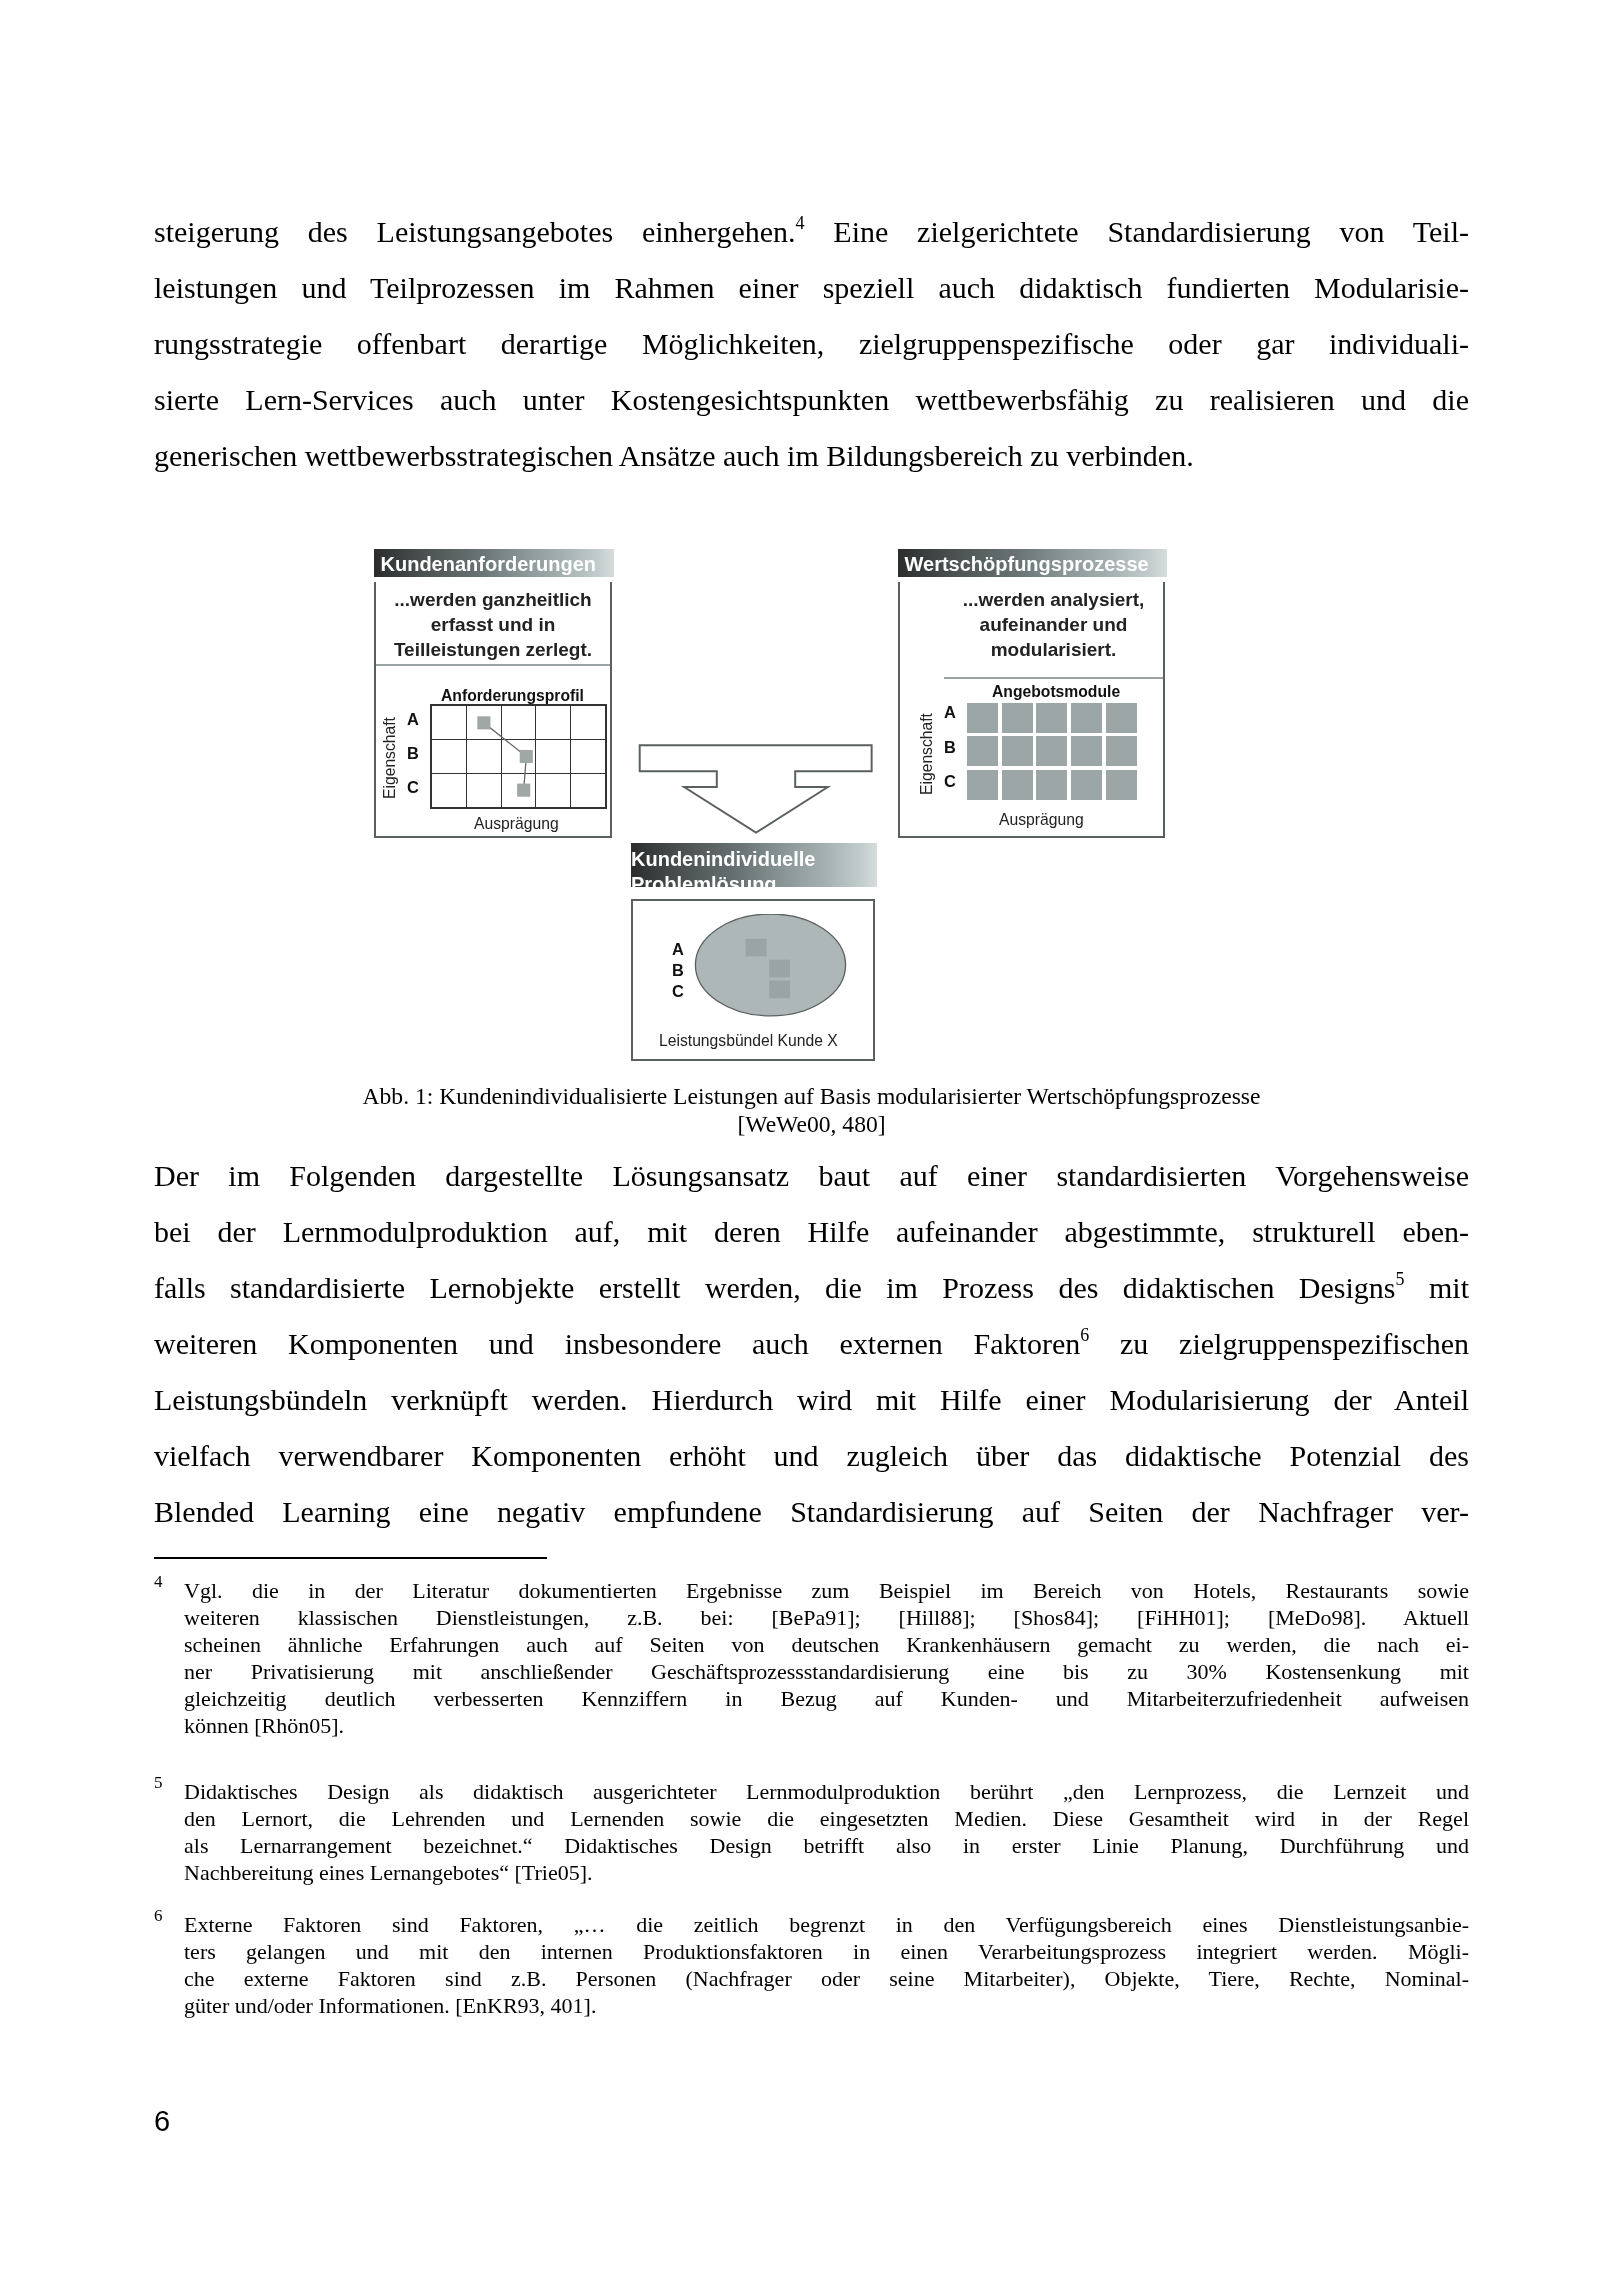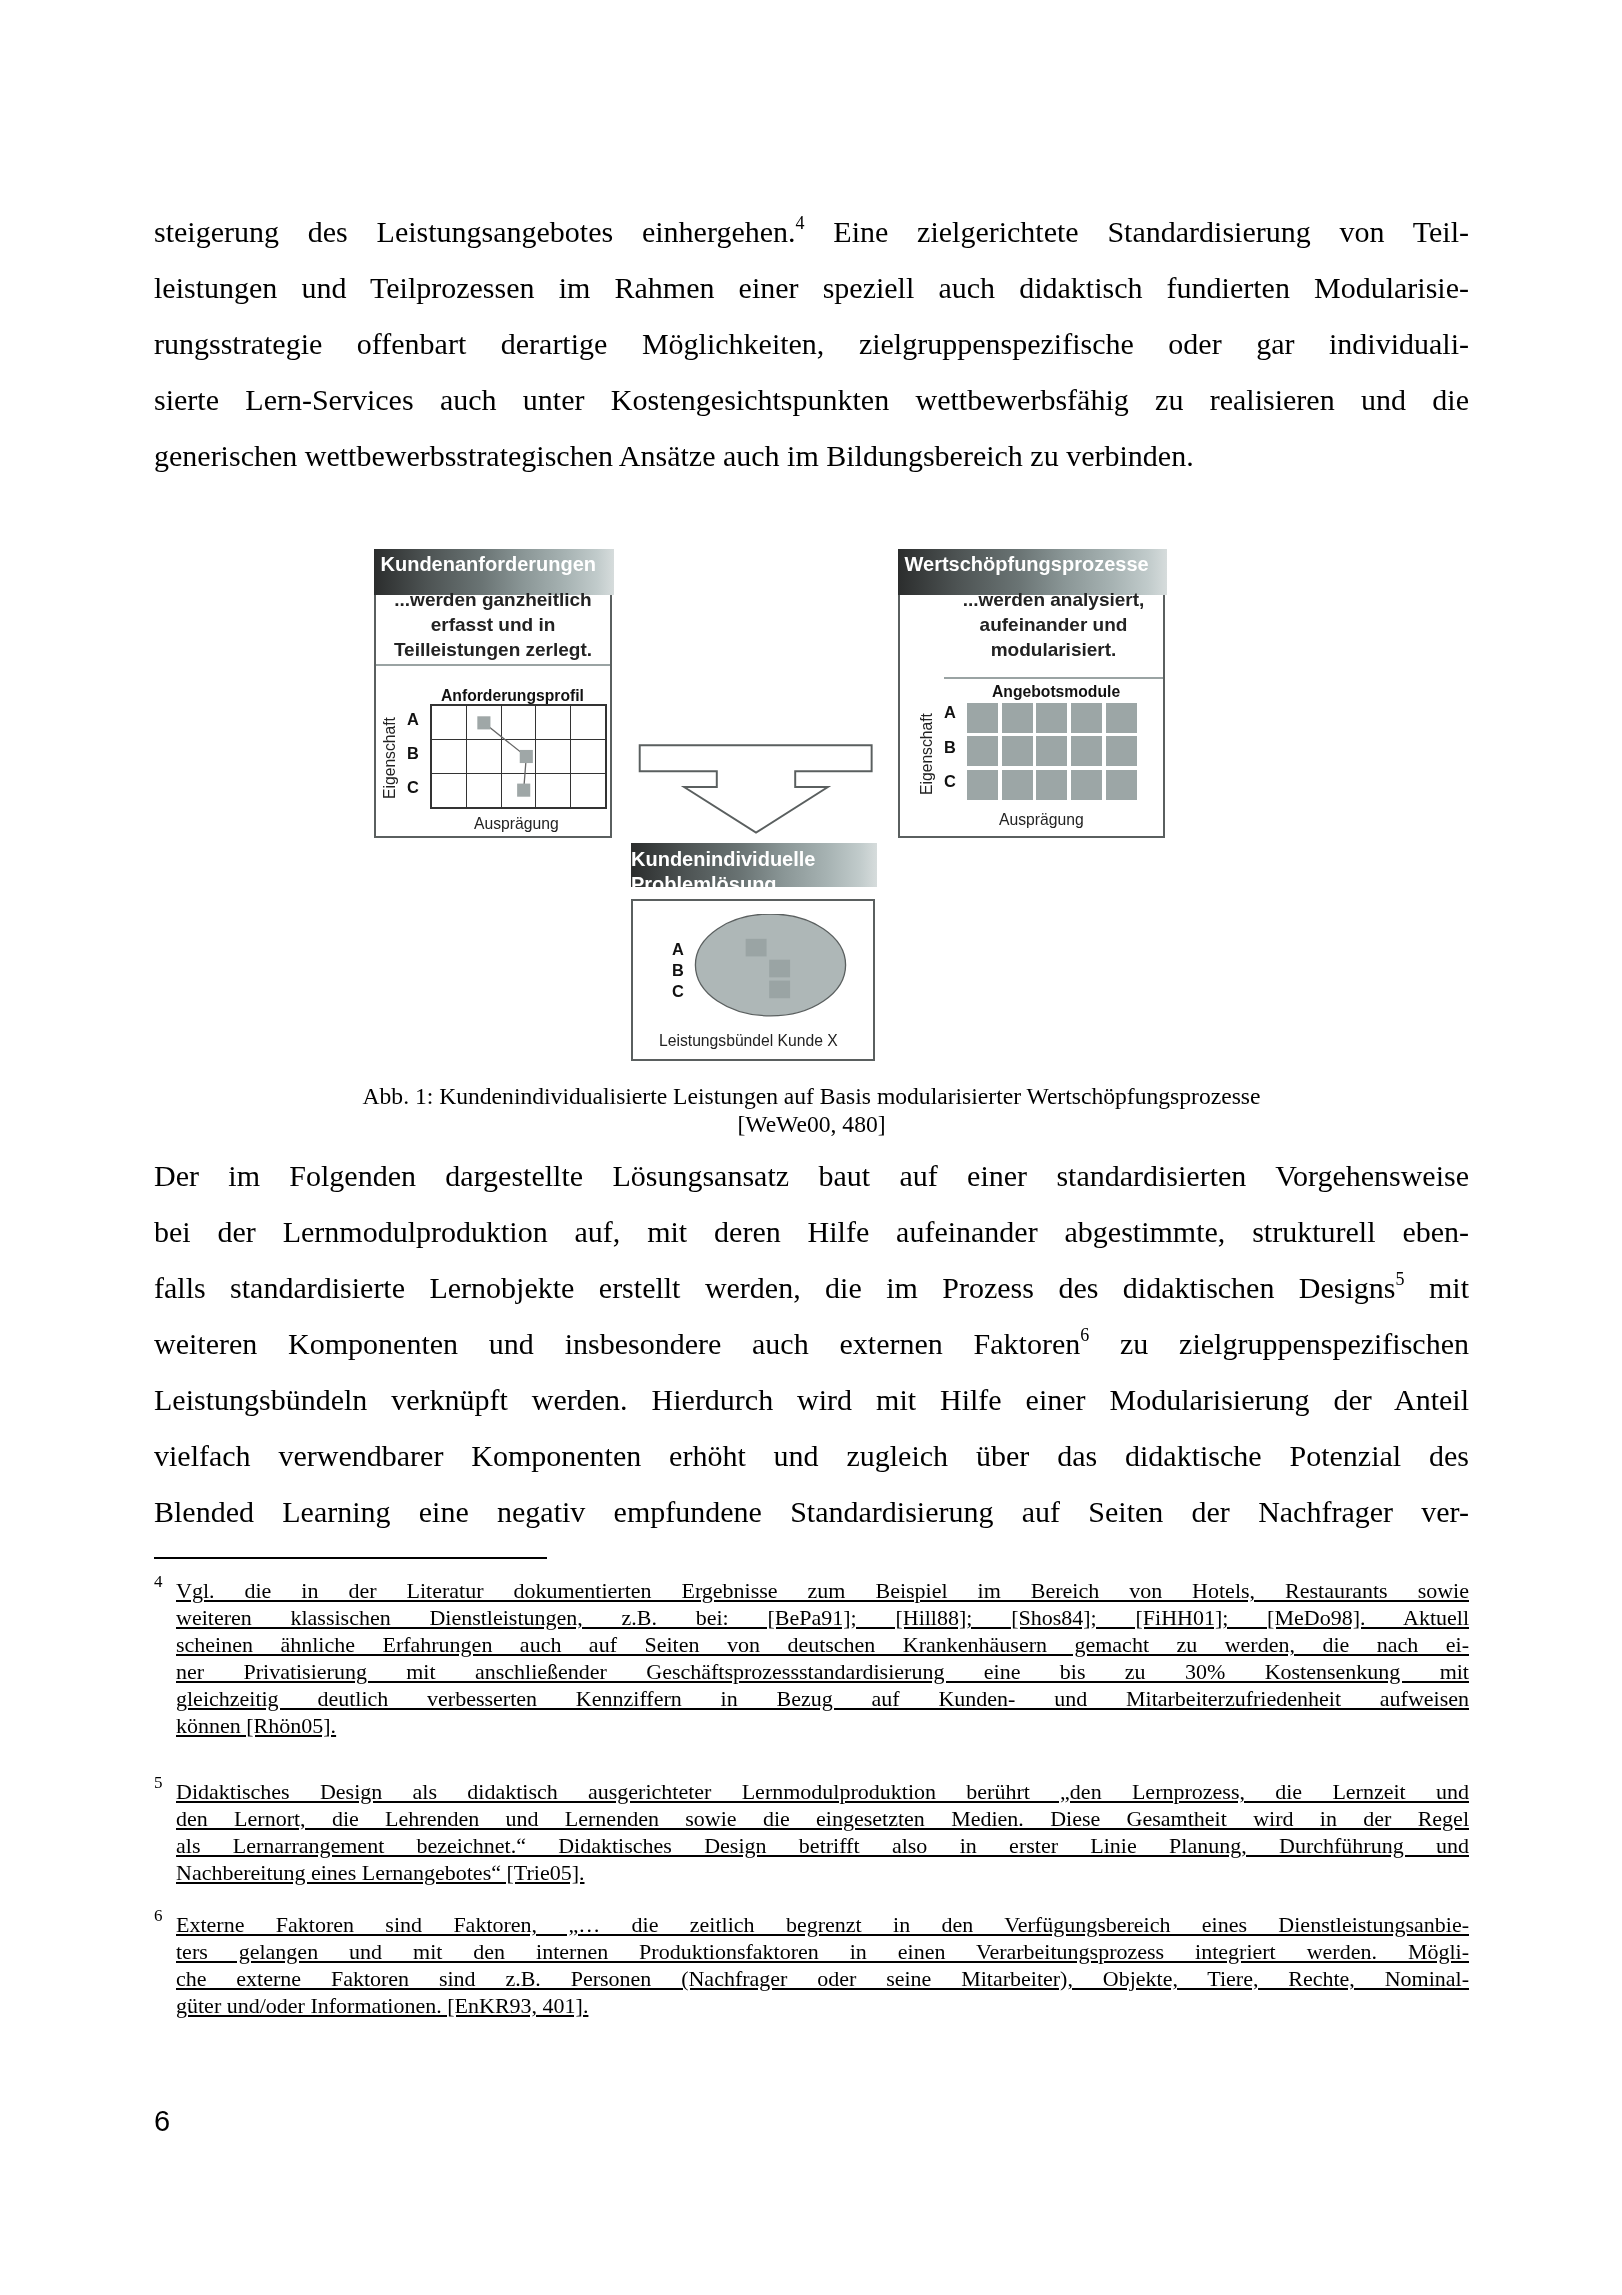--- a/index.html
+++ b/index.html
@@ -14,32 +14,32 @@
 
   #para1 { top: 204px; }
   #para2 { top: 1148px; }
 
   .caption { position: absolute; left: 154px; width: 1315px; text-align: center; font-size: 23.6px; line-height: 27.5px; }
   #caption { top: 1083px; }
 
   .fn-rule { position: absolute; left: 154px; top: 1557px; width: 393px; height: 2px; background: #000; }
   .fn { position: absolute; left: 154px; width: 1315px; font-size: 22px; }
   .fn .fnum { position: absolute; left: 0; top: -5.2px; font-size: 17px; }
-  .fn .fbody { margin-left: 22px; text-decoration: underline; }
+  .fn .fbody { margin-left: 30px; }
   .fn .fbody .line { display: block; height: 27px; line-height: 27px; white-space: nowrap; text-align: justify; text-align-last: justify; }
   .fn .fbody .line.last { text-align-last: left; }
   #fn4 { top: 1577px; }
   #fn5 { top: 1778px; }
   #fn6 { top: 1911px; }
 
   .pagenum { position: absolute; left: 154px; top: 2105px; font-size: 29px; }
 
   
   .panel { position: absolute; border: 2px solid #5a5f5f; border-top: none; background: #fff; box-sizing: border-box; }
-  .panel-head { position: absolute; left: -2px; right: -3.9px; top: -33px; height: 46px; color: #fff; font-weight: bold; font-size: 20px; line-height: 31px; padding-left: 6.5px; box-sizing: border-box; white-space: nowrap; overflow: hidden;
+  .panel-head { position: absolute; left: -2px; right: -3.9px; top: -33px; height: 28px; color: #fff; font-weight: bold; font-size: 20px; line-height: 31px; padding-left: 6.5px; box-sizing: border-box; white-space: nowrap; overflow: hidden;
     background: linear-gradient(90deg, #2b2d2d 0%, #4d5353 22%, #6a7474 45%, #8a9696 62%, #a7b3b3 80%, #c1cbcb 93%, #d6dcdc 100%); }
   .panel-sub { position: absolute; left: 0; right: 0; top: 0; text-align: center; font-weight: bold; font-size: 19px; line-height: 25px; color: #222; padding-top: 5.2px; border-bottom: 2px solid #9aa3a3; box-sizing: border-box; }
   .grid-title { position: absolute; font-weight: bold; font-size: 15.7px; color: #111; white-space: nowrap; }
   .axis-y { position: absolute; font-size: 15.7px; color: #222; transform: rotate(-90deg); transform-origin: left top; white-space: nowrap; }
   .row-lbl { position: absolute; font-weight: bold; font-size: 16.4px; color: #111; }
   .axis-x { position: absolute; font-size: 15.7px; color: #222; white-space: nowrap; }
 
   #panel-left { left: 374px; top: 582px; width: 238px; height: 256px; }
   #panel-left .panel-sub { height: 84px; }
   #panel-right { left: 898px; top: 582px; width: 267px; height: 256px; }

